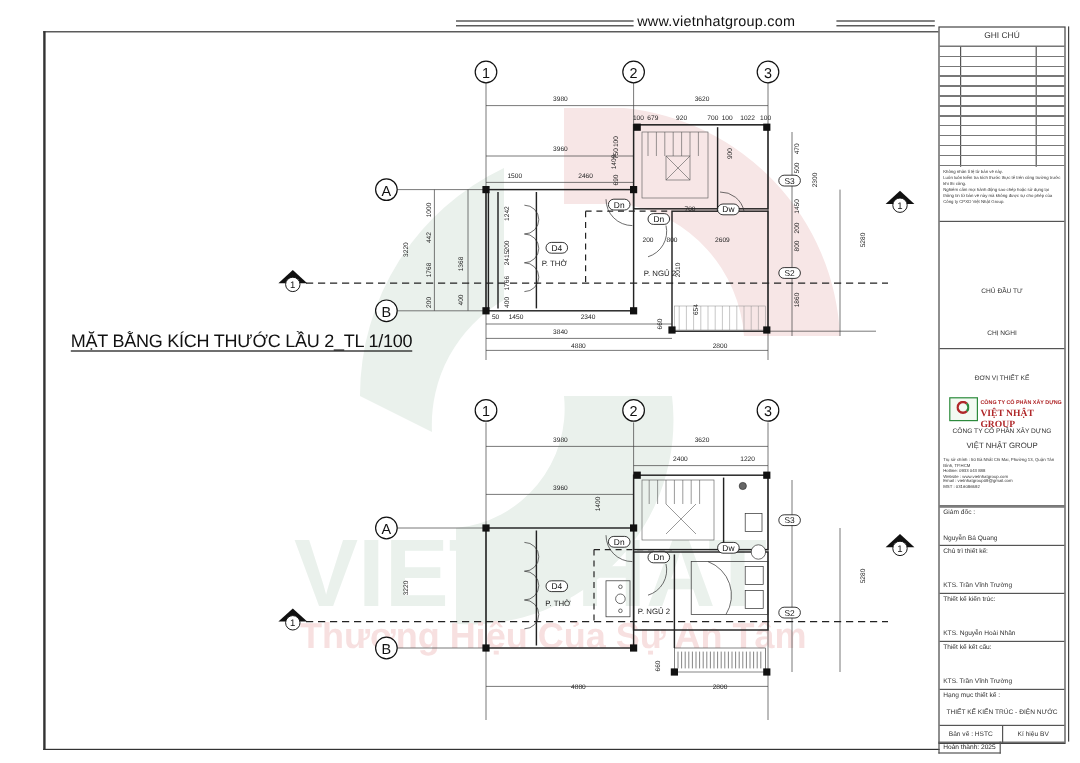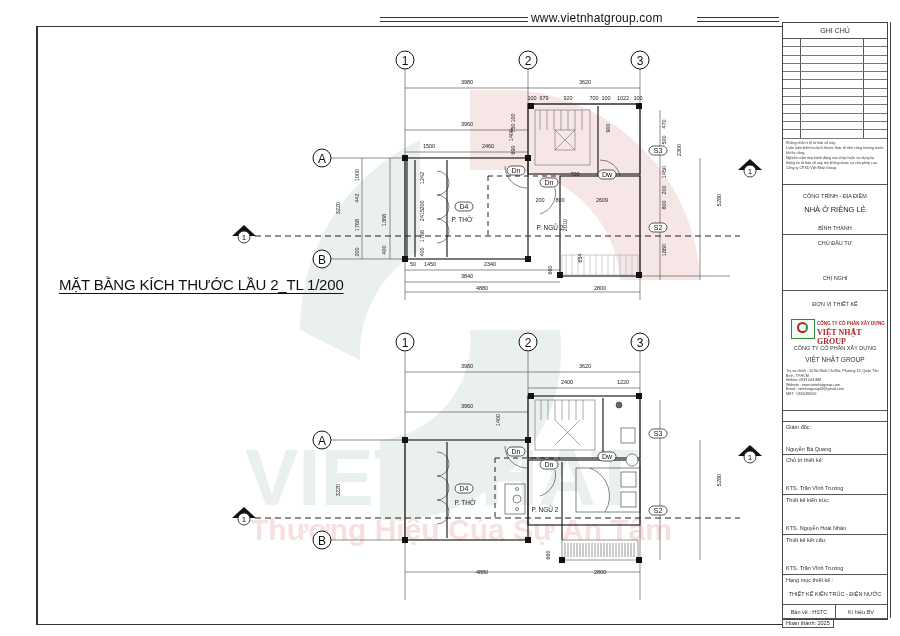--- a/index.html
+++ b/index.html
@@ -377,45 +377,40 @@
       <text x="467" y="408">3960</text>
       <text x="482" y="574">4880</text>
       <text x="600" y="574">2800</text>
       <text transform="translate(500,420) rotate(-90)">1400</text>
       <text transform="translate(340,490) rotate(-90)">3220</text>
       <text transform="translate(550,555) rotate(-90)">660</text>
       <text transform="translate(721,480) rotate(-90)">5280</text>
     </g>
   </svg>
 
-  <div class="drawing-title" style="top:276px;">MẶT BẰNG KÍCH THƯỚC LẦU 2_TL 1/200</div>
+  <div class="drawing-title" style="top:276px;">MẶT BẰNG KÍCH THƯỚC LẦU 2_TL 1/100</div>
 
   <div class="tb">
     <div class="cell ctr gc-title" style="top:0;height:16px;line-height:16px;font-size:7px;">GHI CHÚ</div>
 
     <div style="position:absolute;top:16px;left:0;width:104px;height:100px;">
       <div style="position:absolute;left:17px;top:0;width:0;height:100px;border-left:1px solid #555;"></div>
       <div style="position:absolute;left:80px;top:0;width:0;height:100px;border-left:1px solid #555;"></div>
       <div style="position:absolute;left:0;top:0;width:104px;height:100px;background:repeating-linear-gradient(to bottom,transparent 0,transparent 7.3px,#777 7.3px,#777 8.3px);"></div>
     </div>
     <div class="cell notes" style="top:116px;height:46px;">
       <div>Không nhân tỉ lệ từ bản vẽ này.</div>
       <div>Luôn luôn kiểm tra kích thước thực tế trên công trường trước khi thi công.</div>
       <div>Nghiêm cấm mọi hành động sao chép hoặc sử dụng lại thông tin từ bản vẽ này mà không được sự cho phép của Công ty CPXD Việt Nhật Group.</div>
     </div>
-    <div class="cell" style="top:162px;height:50px;">
-      <div class="ctr" style="position:absolute;top:8px;width:104px;font-size:5.5px;">CÔNG TRÌNH - ĐỊA ĐIỂM</div>
-      <div class="ctr big" style="position:absolute;top:20px;width:104px;">NHÀ Ở RIÊNG LẺ</div>
-      <div class="ctr" style="position:absolute;top:40px;width:104px;font-size:5.5px;">BÌNH THẠNH</div>
-    </div>
     <div class="cell" style="top:212px;height:56px;">
       <div class="ctr" style="position:absolute;top:5px;width:104px;font-size:5.5px;">CHỦ ĐẦU TƯ</div>
       <div class="ctr" style="position:absolute;top:40px;width:104px;font-size:5.5px;">CHỊ NGHI</div>
     </div>
-    <div class="cell" style="top:268px;height:120px;">
+    <div class="cell" style="top:280px;height:120px;">
       <div class="ctr" style="position:absolute;top:10px;width:104px;font-size:5.5px;">ĐƠN VỊ THIẾT KẾ</div>
       <div class="logo-box" style="top:28px;">
         <div style="position:absolute;left:5px;top:2px;width:11px;height:11px;border-radius:50%;border:2px solid #b0282a;border-right-color:#2c8a3c;box-sizing:border-box;"></div>
       </div>
       <div class="logo-txt1" style="top:30px;">CÔNG TY CỔ PHẦN XÂY DỰNG</div>
       <div class="logo-txt2" style="top:37px;">VIỆT NHẬT GROUP</div>
       <div class="ctr" style="position:absolute;top:54px;width:104px;font-size:5.5px;">CÔNG TY CỔ PHẦN XÂY DỰNG</div>
       <div class="ctr" style="position:absolute;top:65px;width:104px;font-size:6.5px;">VIỆT NHẬT GROUP</div>
       <div style="position:absolute;top:78px;left:3px;width:98px;font-size:3.6px;line-height:4.6px;">
         <div>Trụ sở chính : 50 Bà Nhất Chi Mai, Phường 13, Quận Tân Bình, TP.HCM</div>

